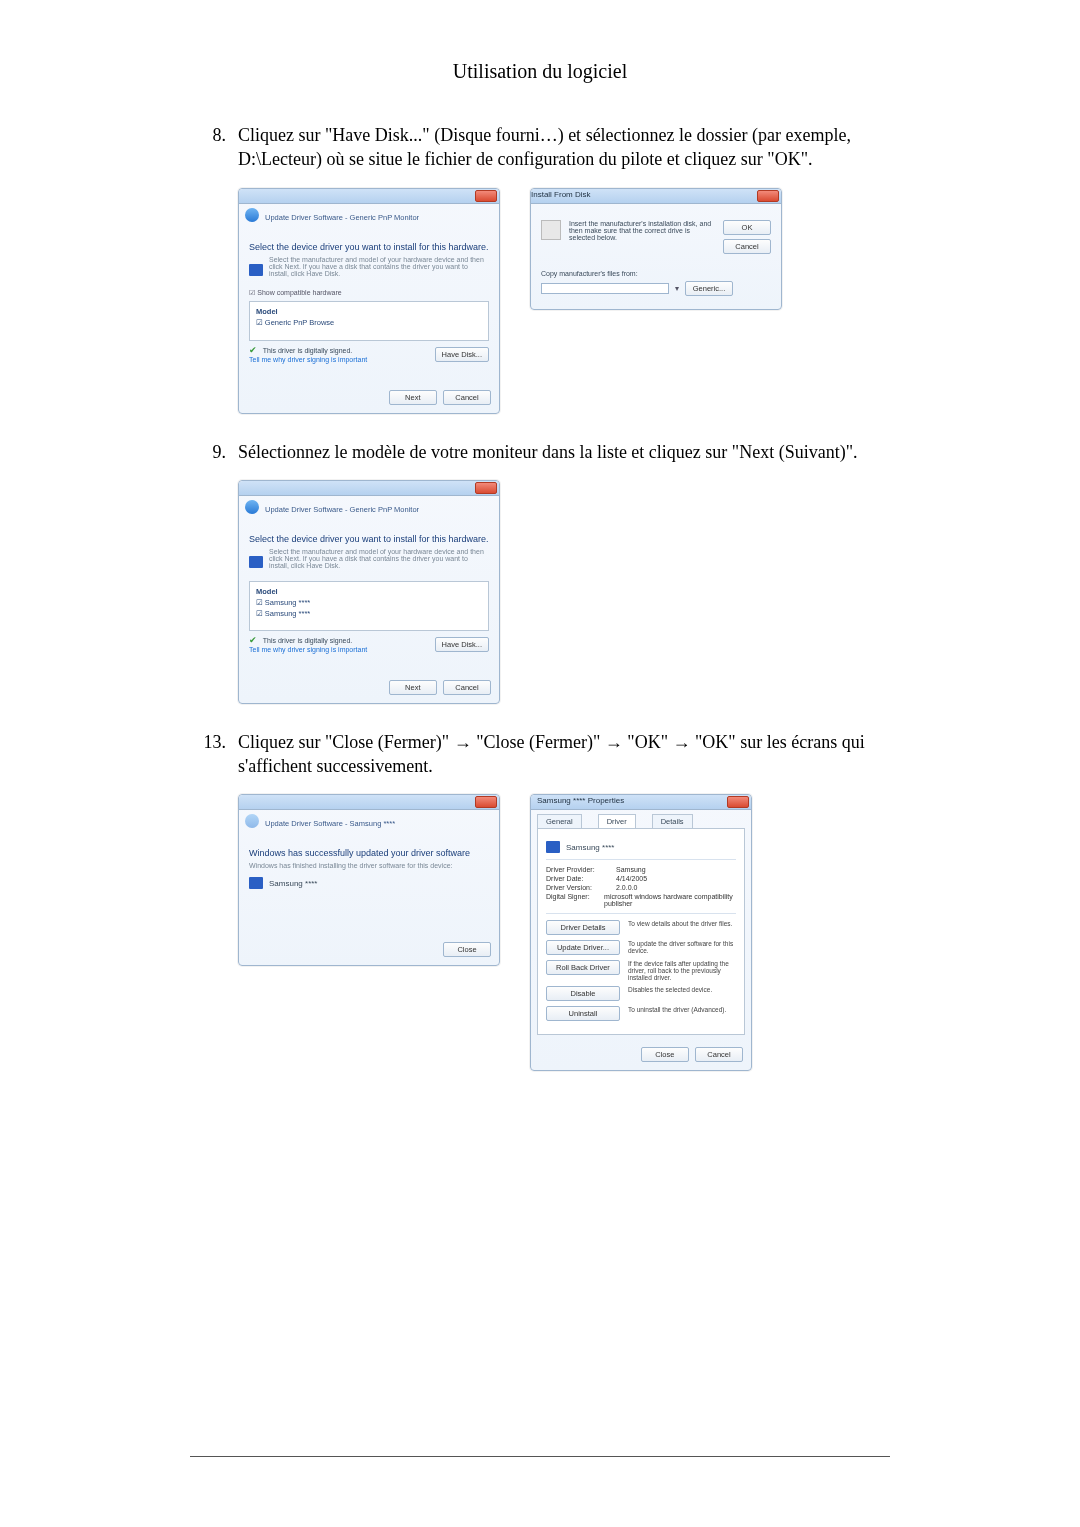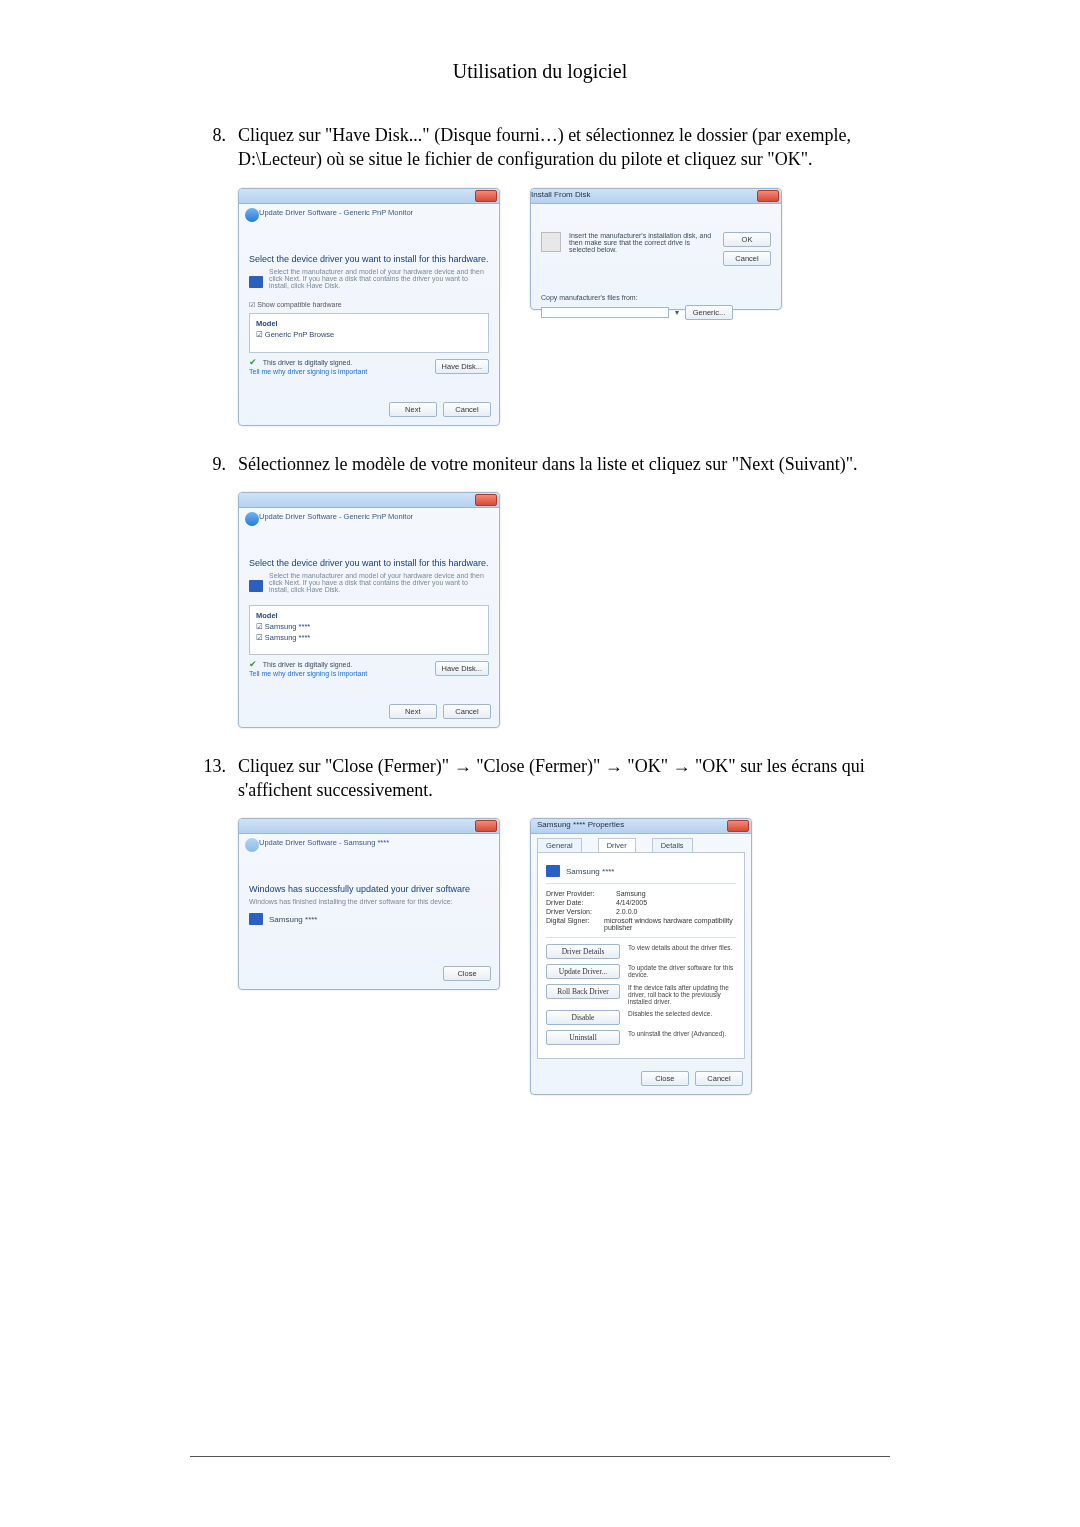--- a/index.html
+++ b/index.html
@@ -64,21 +64,21 @@
     position: relative;
     border-radius: 4px 4px 0 0;
   }
   .win .titlebar .close {
     position: absolute; right: 2px; top: 1px;
     width: 20px; height: 10px;
     background: linear-gradient(#f28a7a,#d94b32);
     border: 1px solid #b23a24;
     border-radius: 2px;
   }
-  .win .body { padding: 16px 10px; margin-top: 12px; }
+  .win .body { padding: 16px 10px; }
   .win .heading { color: #1a3e7a; font-size: 9px; margin-bottom: 4px; }
   .win .sub { color: #7a8896; font-size: 7px; margin-bottom: 8px; }
   .win .listbox {
     background: #fff; border: 1px solid #b9c7d6;
     padding: 4px 6px; margin: 4px 0;
   }
   .win .listbox.tall { height: 30px; }
   .win .listbox .item { color:#2a4a7a; font-size:7.5px; padding:1px 0;}
   .win .row { display:flex; align-items:center; gap:6px; margin:4px 0;}
   .win .monicon {
@@ -104,23 +104,23 @@
   .w-havedisk { width: 250px; height: 120px; }
   .w-props { width: 220px; }
   .tabbar { display:flex; gap:16px; font-size:7.5px; padding:4px 6px 0;}
   .tabbar .tab { padding:2px 8px; border:1px solid #b9c7d6; border-bottom:none; background:#eef4fb;}
   .tabbar .tab.active { background:#fff;}
   .propsbody { background:#fff; margin:0 6px 6px; border:1px solid #b9c7d6; padding:8px;}
   .kv { display:flex; font-size:7px; margin:2px 0;}
   .kv .k{ width:70px; color:#333;}
   .kv .v{ color:#333;}
   .propsbtns .rb{ display:flex; align-items:flex-start; gap:8px; margin:5px 0;}
-  .propsbtns .rb .btn{ min-width:60px;font-family:Liberation Serif, serif;}
+  .propsbtns .rb .btn{ min-width:60px;}
   .propsbtns .rb .d{ font-size:6.5px; color:#444; flex:1;}
-  .bread { display:flex; align-items:flex-start; padding:4px 6px; font-size:7.5px; color:#3a5a8a;}
+  .bread { display:flex; align-items:flex-end; gap:6px; padding:4px 6px; font-size:7.5px; color:#3a5a8a;}
   .bread .back{ width:14px;height:14px;border-radius:50%;background:linear-gradient(#6fb4f2,#2a7ad6);}
   .hr { height:1px; background:#d8e2ee; margin:6px 0;}
   .footer-line{
     position:absolute; left:190px; right:190px; bottom:70px;
     border-top:1px solid #555;
   }
 </style>
 </head>
 <body>
 

